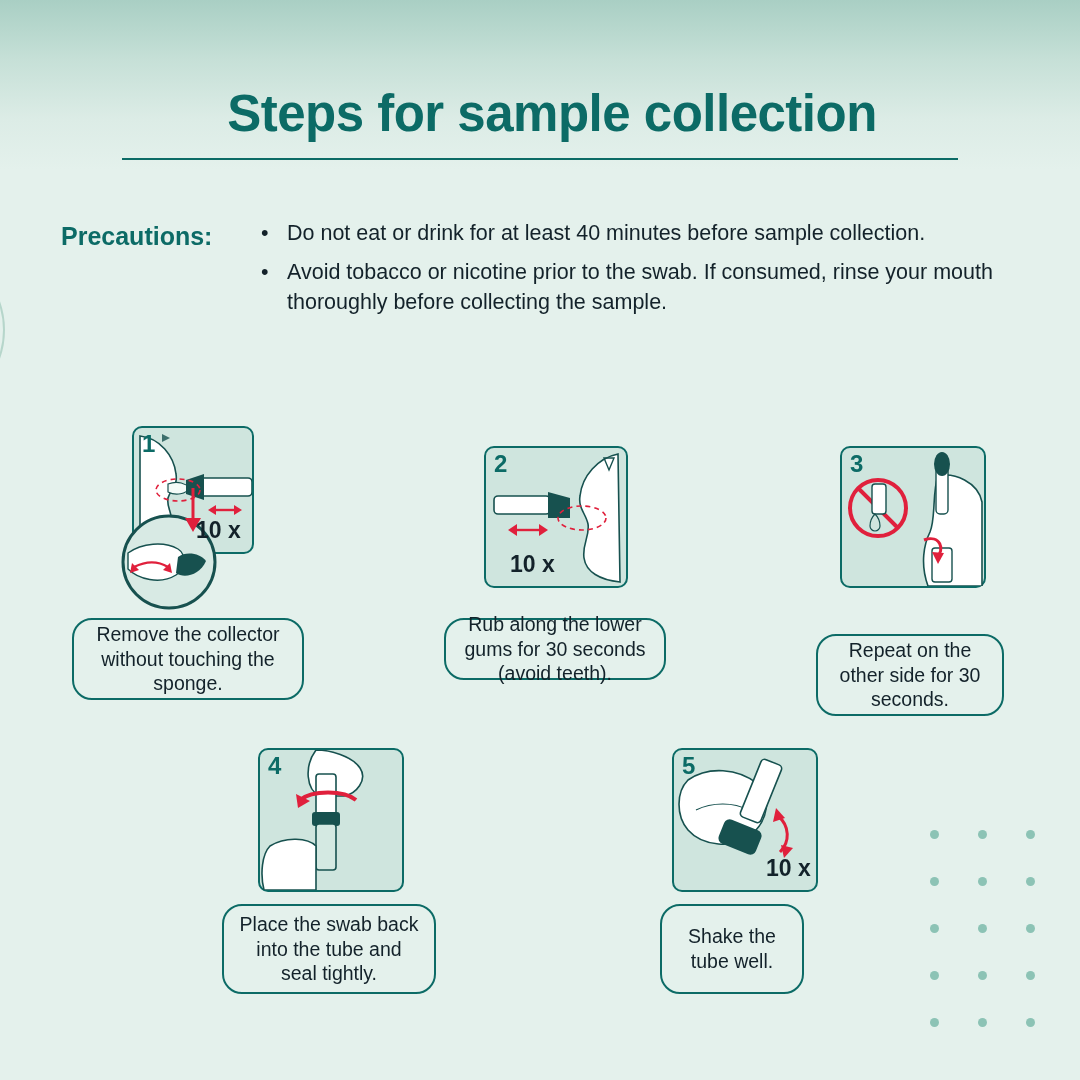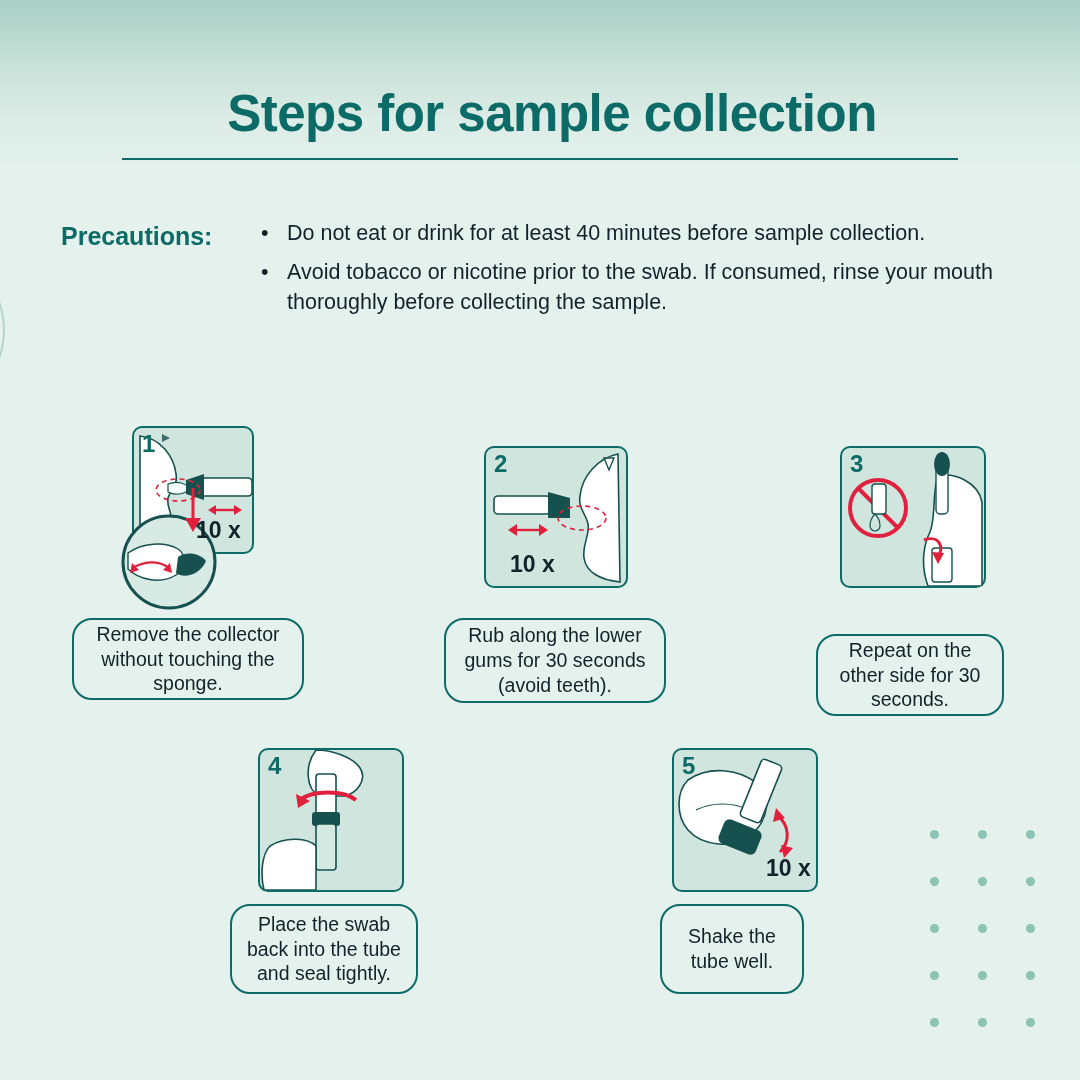--- a/index.html
+++ b/index.html
@@ -249,21 +249,21 @@
         <path d="M62 44 L84 50 L84 70 L62 70 Z" fill="#17514f"></path>
         <ellipse cx="96" cy="70" rx="24" ry="12" fill="none" stroke="#e0203c" stroke-width="1.6" stroke-dasharray="5 4"></ellipse>
         <line x1="28" y1="82" x2="56" y2="82" stroke="#e0203c" stroke-width="2.4"></line>
         <path d="M22 82 l9 -6 v12 z" fill="#e0203c"></path>
         <path d="M62 82 l-9 -6 v12 z" fill="#e0203c"></path>
         <path d="M118 10 l10 0 -5 12 z" fill="none" stroke="#17514f" stroke-width="1.4"></path>
       </svg>
       <div class="step-num">2</div>
       <div class="step-count" style="left:24px; bottom:8px;">10 x</div>
     </div>
-    <div class="caption" style="left:0px; top:172px; width:222px; height:85px;">Rub along the lower gums for 30 seconds (avoid teeth).</div>
+    <div class="caption" style="left:0px; top:172px; width:222px; height:62px;">Rub along the lower gums for 30 seconds (avoid teeth).</div>
   </div>
 
   <div class="step" style="left:816px; top:446px;">
     <div class="step-img" style="left:24px; position:absolute; top:0; width:142px; height:138px;">
       <svg viewBox="0 0 142 138" width="142" height="138">
 
         <path d="M96 28 C112 24 136 34 140 54 L140 138 L86 138 C78 116 82 96 88 84 C94 70 90 44 96 28 Z" fill="#ffffff" stroke="#17514f" stroke-width="1.6"></path>
 
         <rect x="94" y="18" width="12" height="48" rx="4" fill="#ffffff" stroke="#17514f" stroke-width="1.4"></rect>
         <ellipse cx="100" cy="16" rx="8" ry="12" fill="#17514f"></ellipse>
@@ -295,21 +295,21 @@
 
         <rect x="56" y="74" width="20" height="46" rx="3" fill="#d4e9e2" stroke="#17514f" stroke-width="1.6"></rect>
 
         <path d="M10 96 C26 86 48 88 56 96 L56 140 L4 140 C0 124 2 104 10 96 Z" fill="#ffffff" stroke="#17514f" stroke-width="1.6"></path>
 
         <path d="M40 50 C52 40 84 40 96 50" fill="none" stroke="#e0203c" stroke-width="4"></path>
         <path d="M36 44 l2 14 12 -7 z" fill="#e0203c"></path>
       </svg>
       <div class="step-num">4</div>
     </div>
-    <div class="caption" style="left:8px; top:156px; width:188px; height:90px;">Place the swab back into the tube and seal tightly.</div>
+    <div class="caption" style="left:0px; top:156px; width:214px; height:90px;">Place the swab back into the tube and seal tightly.</div>
   </div>
 
   <div class="step" style="left:660px; top:748px;">
     <div class="step-img" style="left:12px; position:absolute; top:0; width:142px; height:140px;">
       <svg viewBox="0 0 142 140" width="142" height="140">
 
         <path d="M14 30 C34 16 64 18 84 34 C98 46 94 70 78 84 C60 100 28 96 14 80 C2 66 2 42 14 30 Z" fill="#ffffff" stroke="#17514f" stroke-width="1.6"></path>
         <path d="M22 60 C38 52 60 52 74 60" fill="none" stroke="#17514f" stroke-width="1.2"></path>
 
         <rect x="76" y="10" width="22" height="62" rx="4" transform="rotate(22 87 41)" fill="#ffffff" stroke="#17514f" stroke-width="1.6"></rect>

